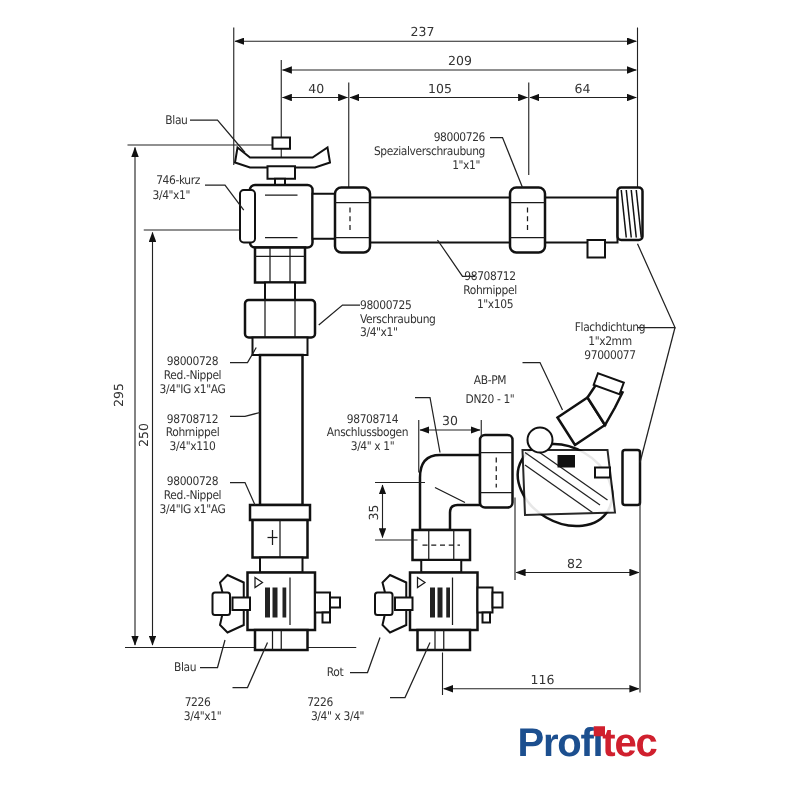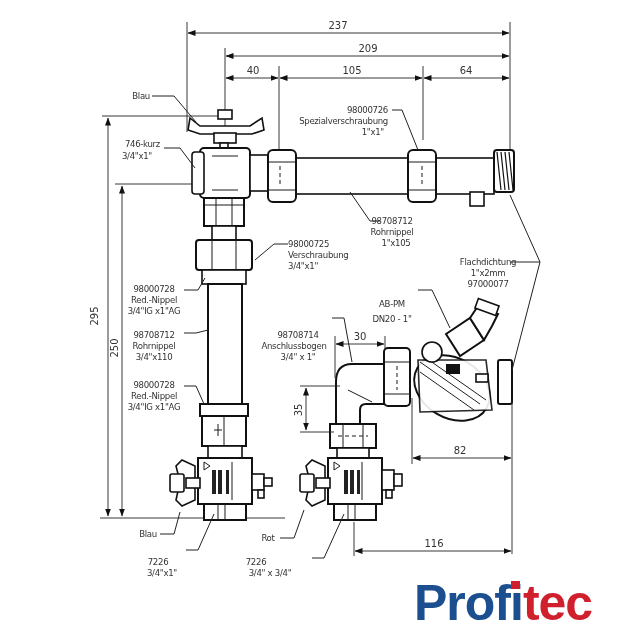--- a/index.html
+++ b/index.html
@@ -5,21 +5,21 @@
   html,body{margin:0;padding:0;background:#fff;}
   body{width:640px;height:640px;position:relative;overflow:hidden;font-family:"DejaVu Sans",sans-serif;}
   svg{position:absolute;left:0;top:0;}
   .ln{stroke:#1a1a1a;fill:none;stroke-width:1;}
   .thk{stroke:#111;fill:#fff;stroke-width:2;}
   .thf{stroke:#111;fill:#fff;stroke-width:1.6;}
   .dim{stroke:#222;fill:none;stroke-width:0.9;}
   .lead{stroke:#222;fill:none;stroke-width:1;}
   .t{font-family:"DejaVu Sans Condensed","DejaVu Sans",sans-serif;font-size:9.5px;fill:#333;letter-spacing:-0.3px;}
   .d{font-family:"DejaVu Sans",sans-serif;font-size:10px;fill:#333;}
-  .logo{position:absolute;left:414px;top:578px;font-family:"Liberation Sans",sans-serif;font-weight:bold;font-size:50px;letter-spacing:-1px;line-height:1;}
+  .logo{position:absolute;left:414px;top:578px;font-family:"Liberation Sans",sans-serif;font-weight:bold;font-size:32px;letter-spacing:-1px;line-height:1;}
   .logo .blue{color:#1c4f8f;}
   .logo .red{color:#d0202e;}
   .logo .ibox{position:relative;display:inline-block;}
 </style>
 </head>
 <body>
 
 <svg width="640" height="640" viewBox="0 0 640 640">
   <defs>
     <marker id="ar" markerWidth="8" markerHeight="6" refX="7.5" refY="3" orient="auto-start-reverse" markerUnits="userSpaceOnUse">

